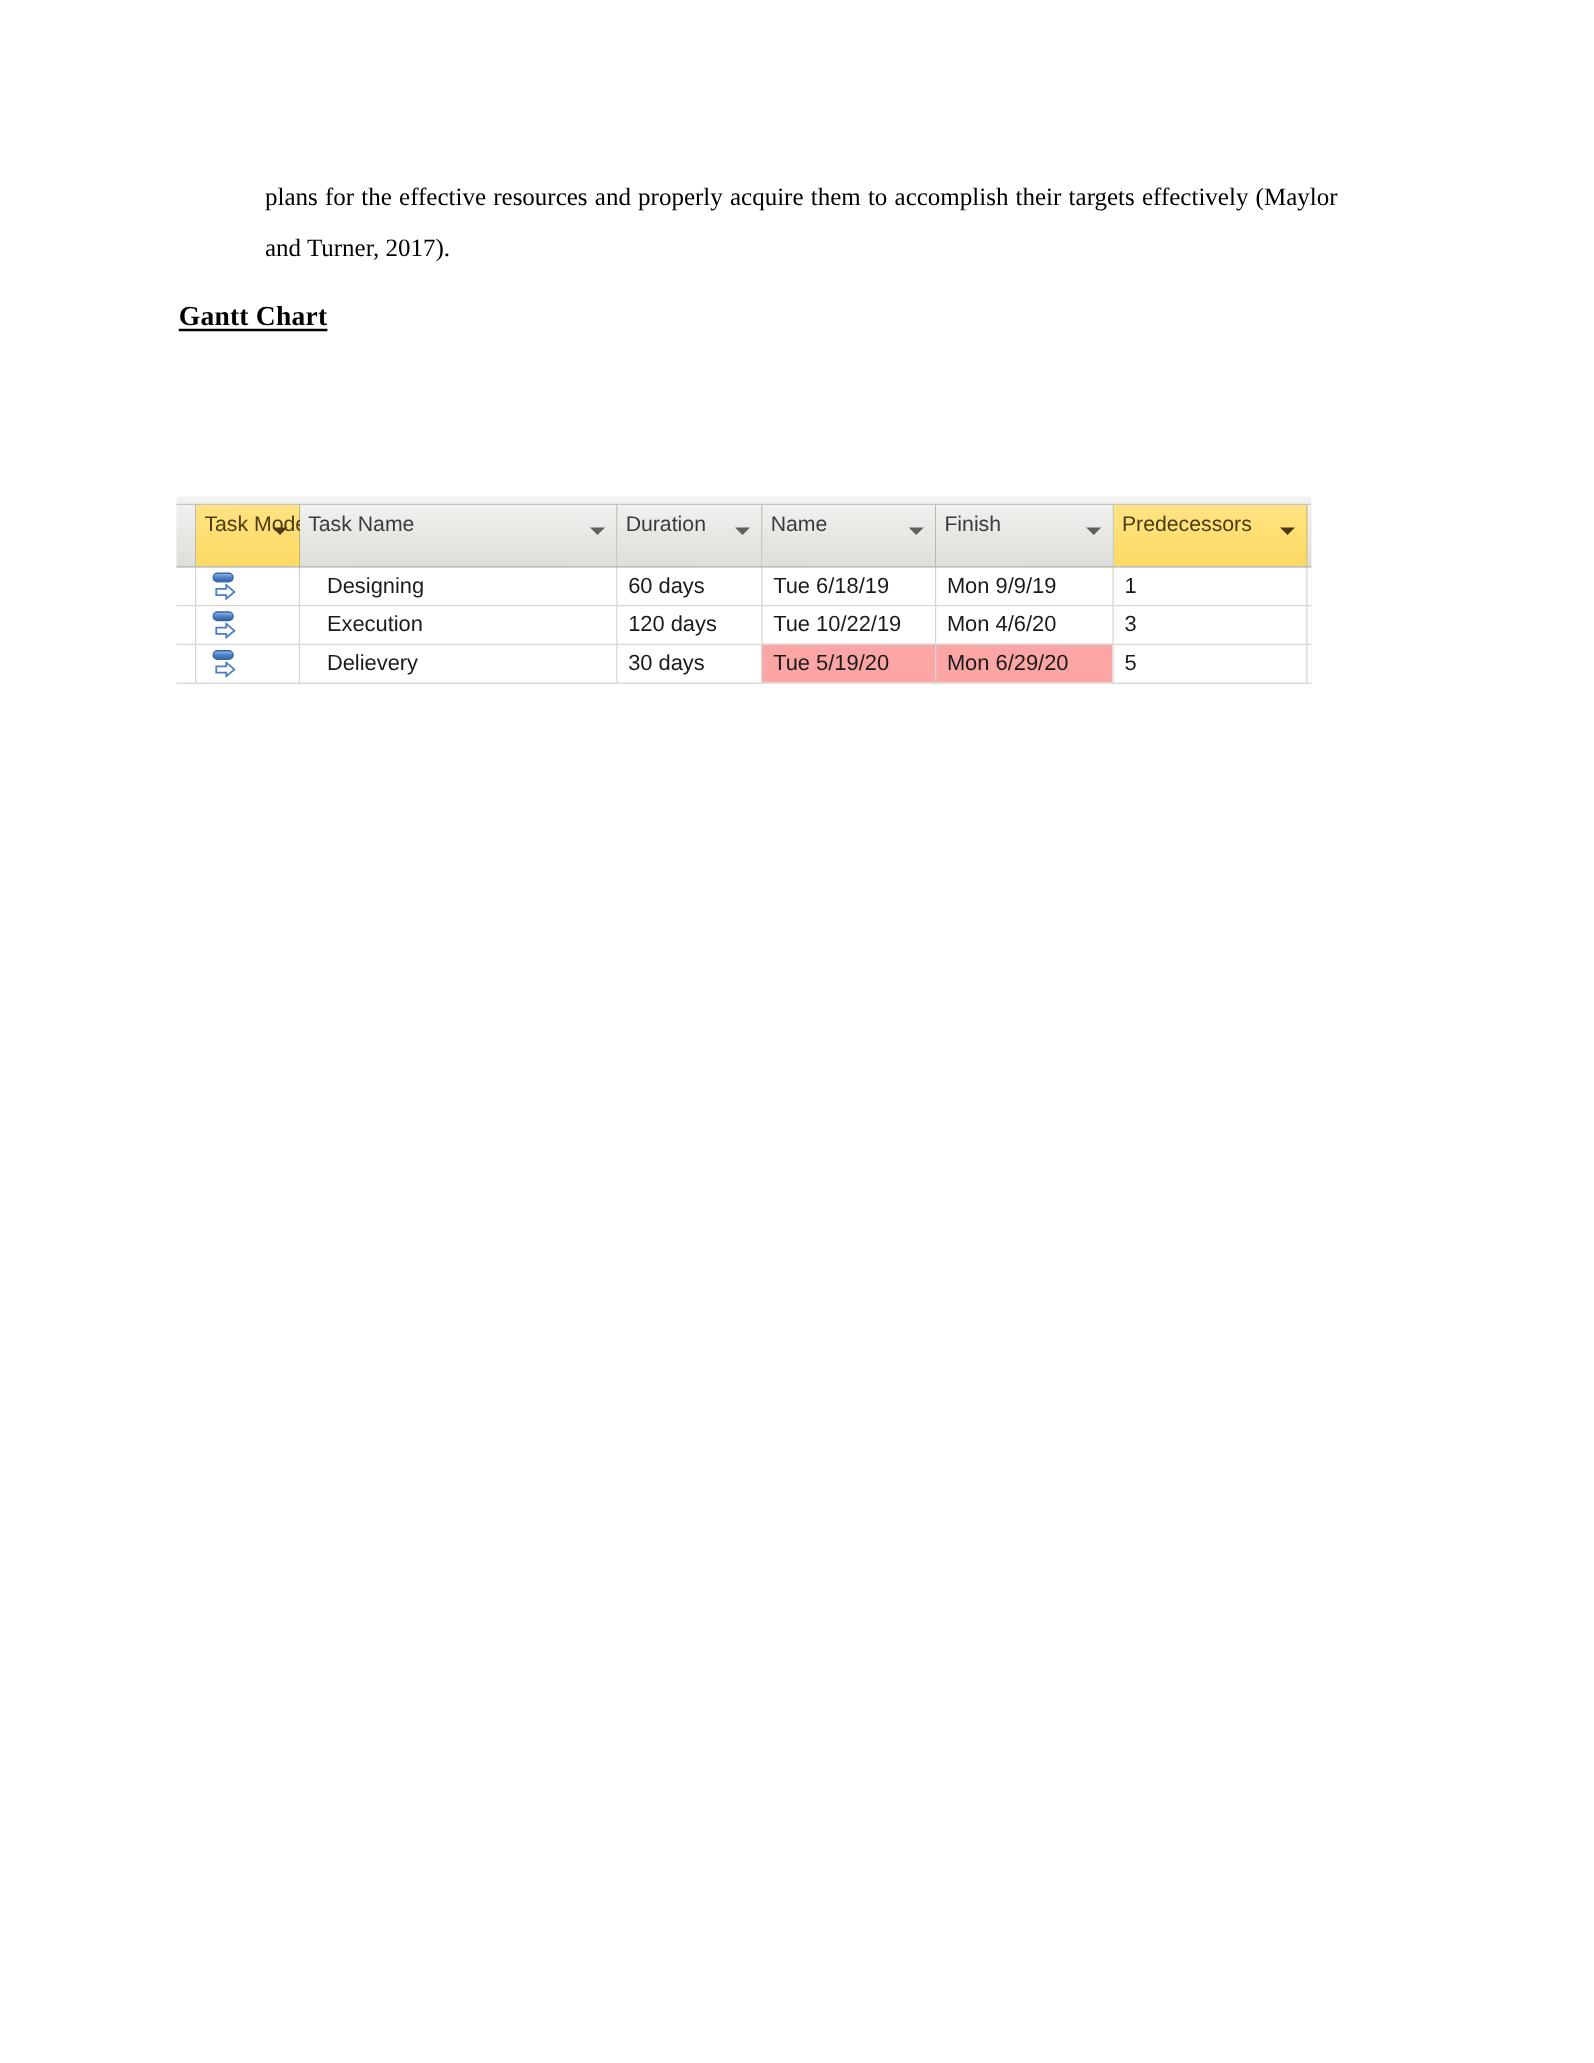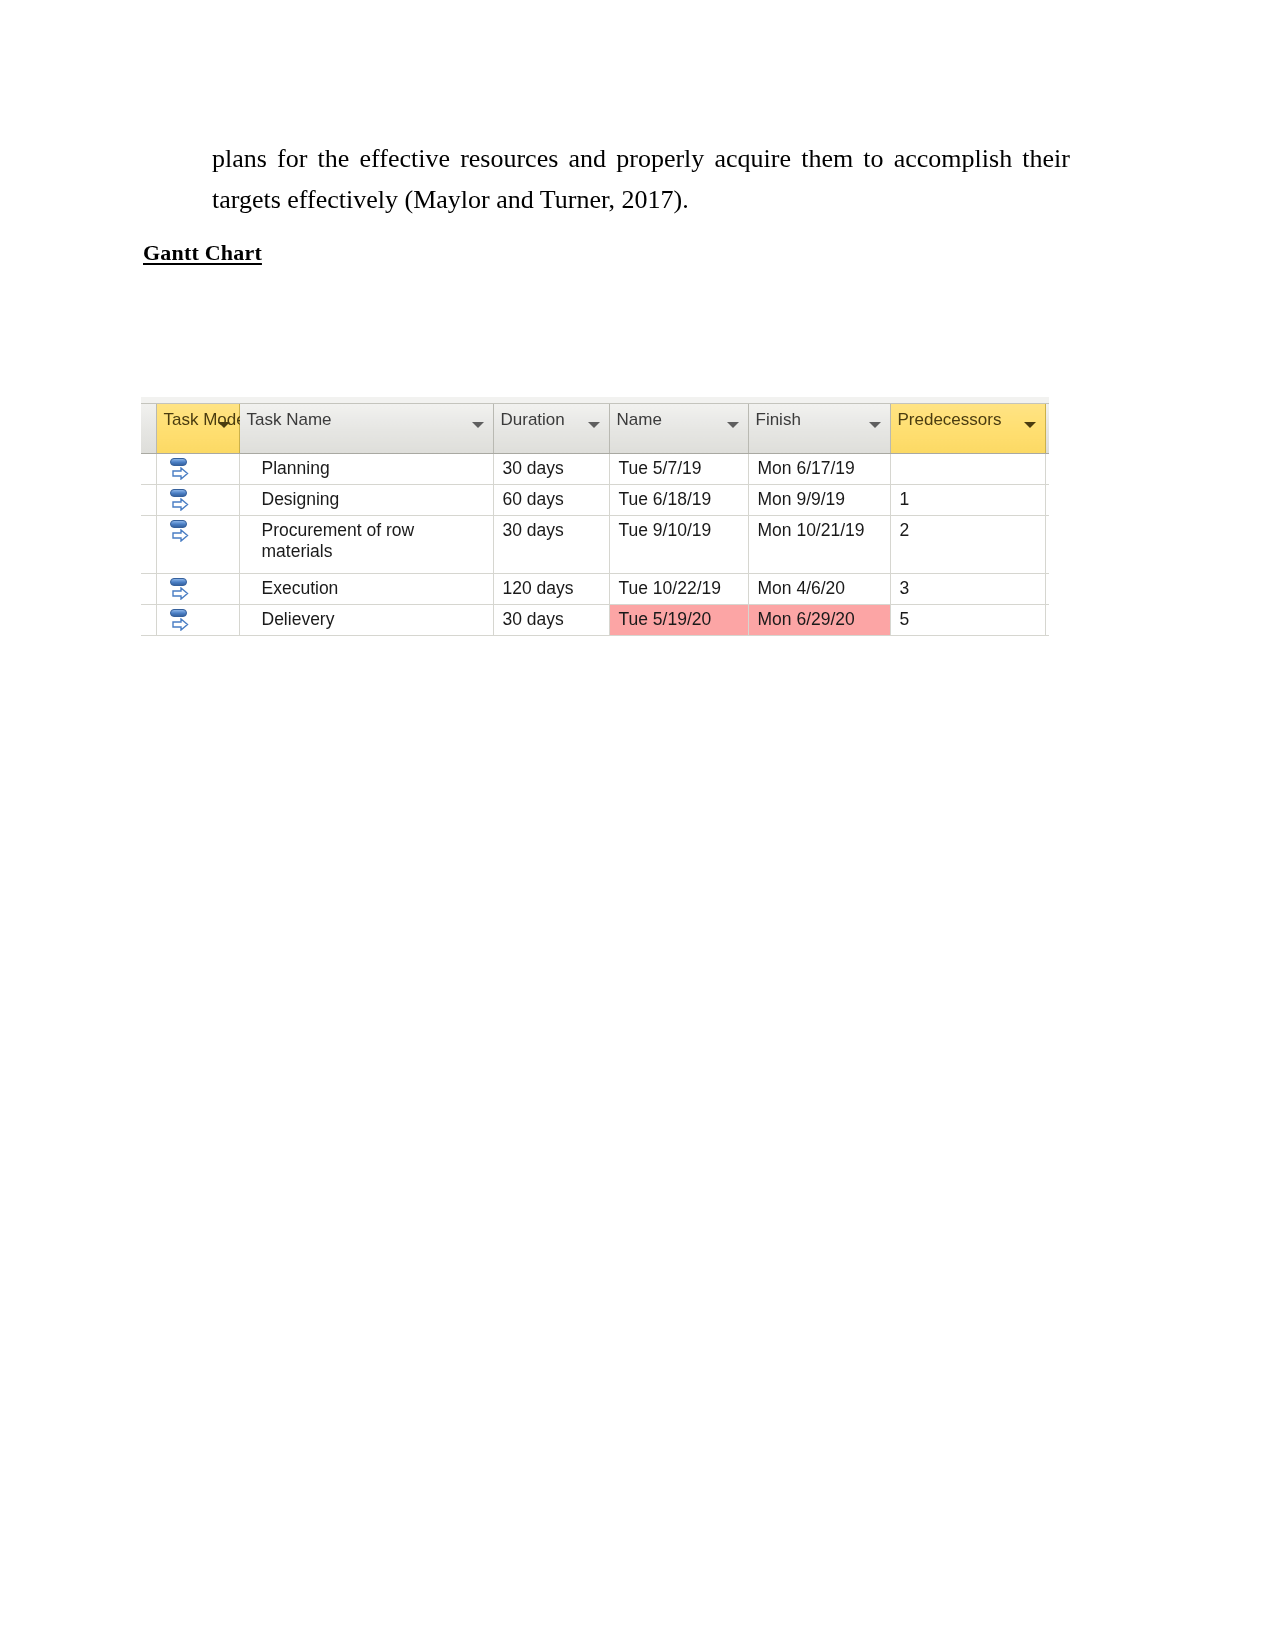--- a/index.html
+++ b/index.html
@@ -23,21 +23,21 @@
 
   
   .doc-body {
     position: absolute;
     left: 212px;
     top: 138px;
     width: 858px;
   }
   .para {
     font-family: "Liberation Serif", serif;
-    font-size: 26px;
+    font-size: 20px;
     line-height: 41px;
     color: #000000;
     text-align: justify;
     margin: 0;
   }
   .heading {
     position: absolute;
     left: 143px;
     top: 240px;
     font-family: "Liberation Serif", serif;
@@ -235,73 +235,39 @@
           </th>
           <th class="hl">
             <span class="th-label">Predecessors</span>
             <span class="filter-arrow"></span>
           </th>
           <th></th>
         </tr>
       </thead>
       <tbody>
 
-        <tr>
-          <td class="gutter"></td>
-          <td class="mode">
-            <span class="mode-icon">
-              <span class="bar"></span>
-              <svg class="arrow" width="17" height="13" viewBox="0 0 17 13">
-                <path d="M1 4 H9 V1 L15.5 6.5 L9 12 V9 H1 Z" fill="#ffffff" stroke="#4a7ec4" stroke-width="1.4" stroke-linejoin="miter"></path>
-              </svg>
-            </span>
-          </td>
-          <td class="taskname">Planning</td>
-          <td>30 days</td>
-          <td>Tue 5/7/19</td>
-          <td>Mon 6/17/19</td>
-          <td></td>
-          <td></td>
-        </tr>
 
         <tr>
           <td class="gutter"></td>
           <td class="mode">
             <span class="mode-icon">
               <span class="bar"></span>
               <svg class="arrow" width="17" height="13" viewBox="0 0 17 13">
                 <path d="M1 4 H9 V1 L15.5 6.5 L9 12 V9 H1 Z" fill="#ffffff" stroke="#4a7ec4" stroke-width="1.4" stroke-linejoin="miter"></path>
               </svg>
             </span>
           </td>
           <td class="taskname">Designing</td>
           <td>60 days</td>
           <td>Tue 6/18/19</td>
           <td>Mon 9/9/19</td>
           <td>1</td>
           <td></td>
         </tr>
 
-        <tr>
-          <td class="gutter"></td>
-          <td class="mode">
-            <span class="mode-icon">
-              <span class="bar"></span>
-              <svg class="arrow" width="17" height="13" viewBox="0 0 17 13">
-                <path d="M1 4 H9 V1 L15.5 6.5 L9 12 V9 H1 Z" fill="#ffffff" stroke="#4a7ec4" stroke-width="1.4" stroke-linejoin="miter"></path>
-              </svg>
-            </span>
-          </td>
-          <td class="taskname wrap" style="height:58px">Procurement of row materials</td>
-          <td style="height:58px">30 days</td>
-          <td style="height:58px">Tue 9/10/19</td>
-          <td style="height:58px">Mon 10/21/19</td>
-          <td style="height:58px">2</td>
-          <td></td>
-        </tr>
 
         <tr>
           <td class="gutter"></td>
           <td class="mode">
             <span class="mode-icon">
               <span class="bar"></span>
               <svg class="arrow" width="17" height="13" viewBox="0 0 17 13">
                 <path d="M1 4 H9 V1 L15.5 6.5 L9 12 V9 H1 Z" fill="#ffffff" stroke="#4a7ec4" stroke-width="1.4" stroke-linejoin="miter"></path>
               </svg>
             </span>

